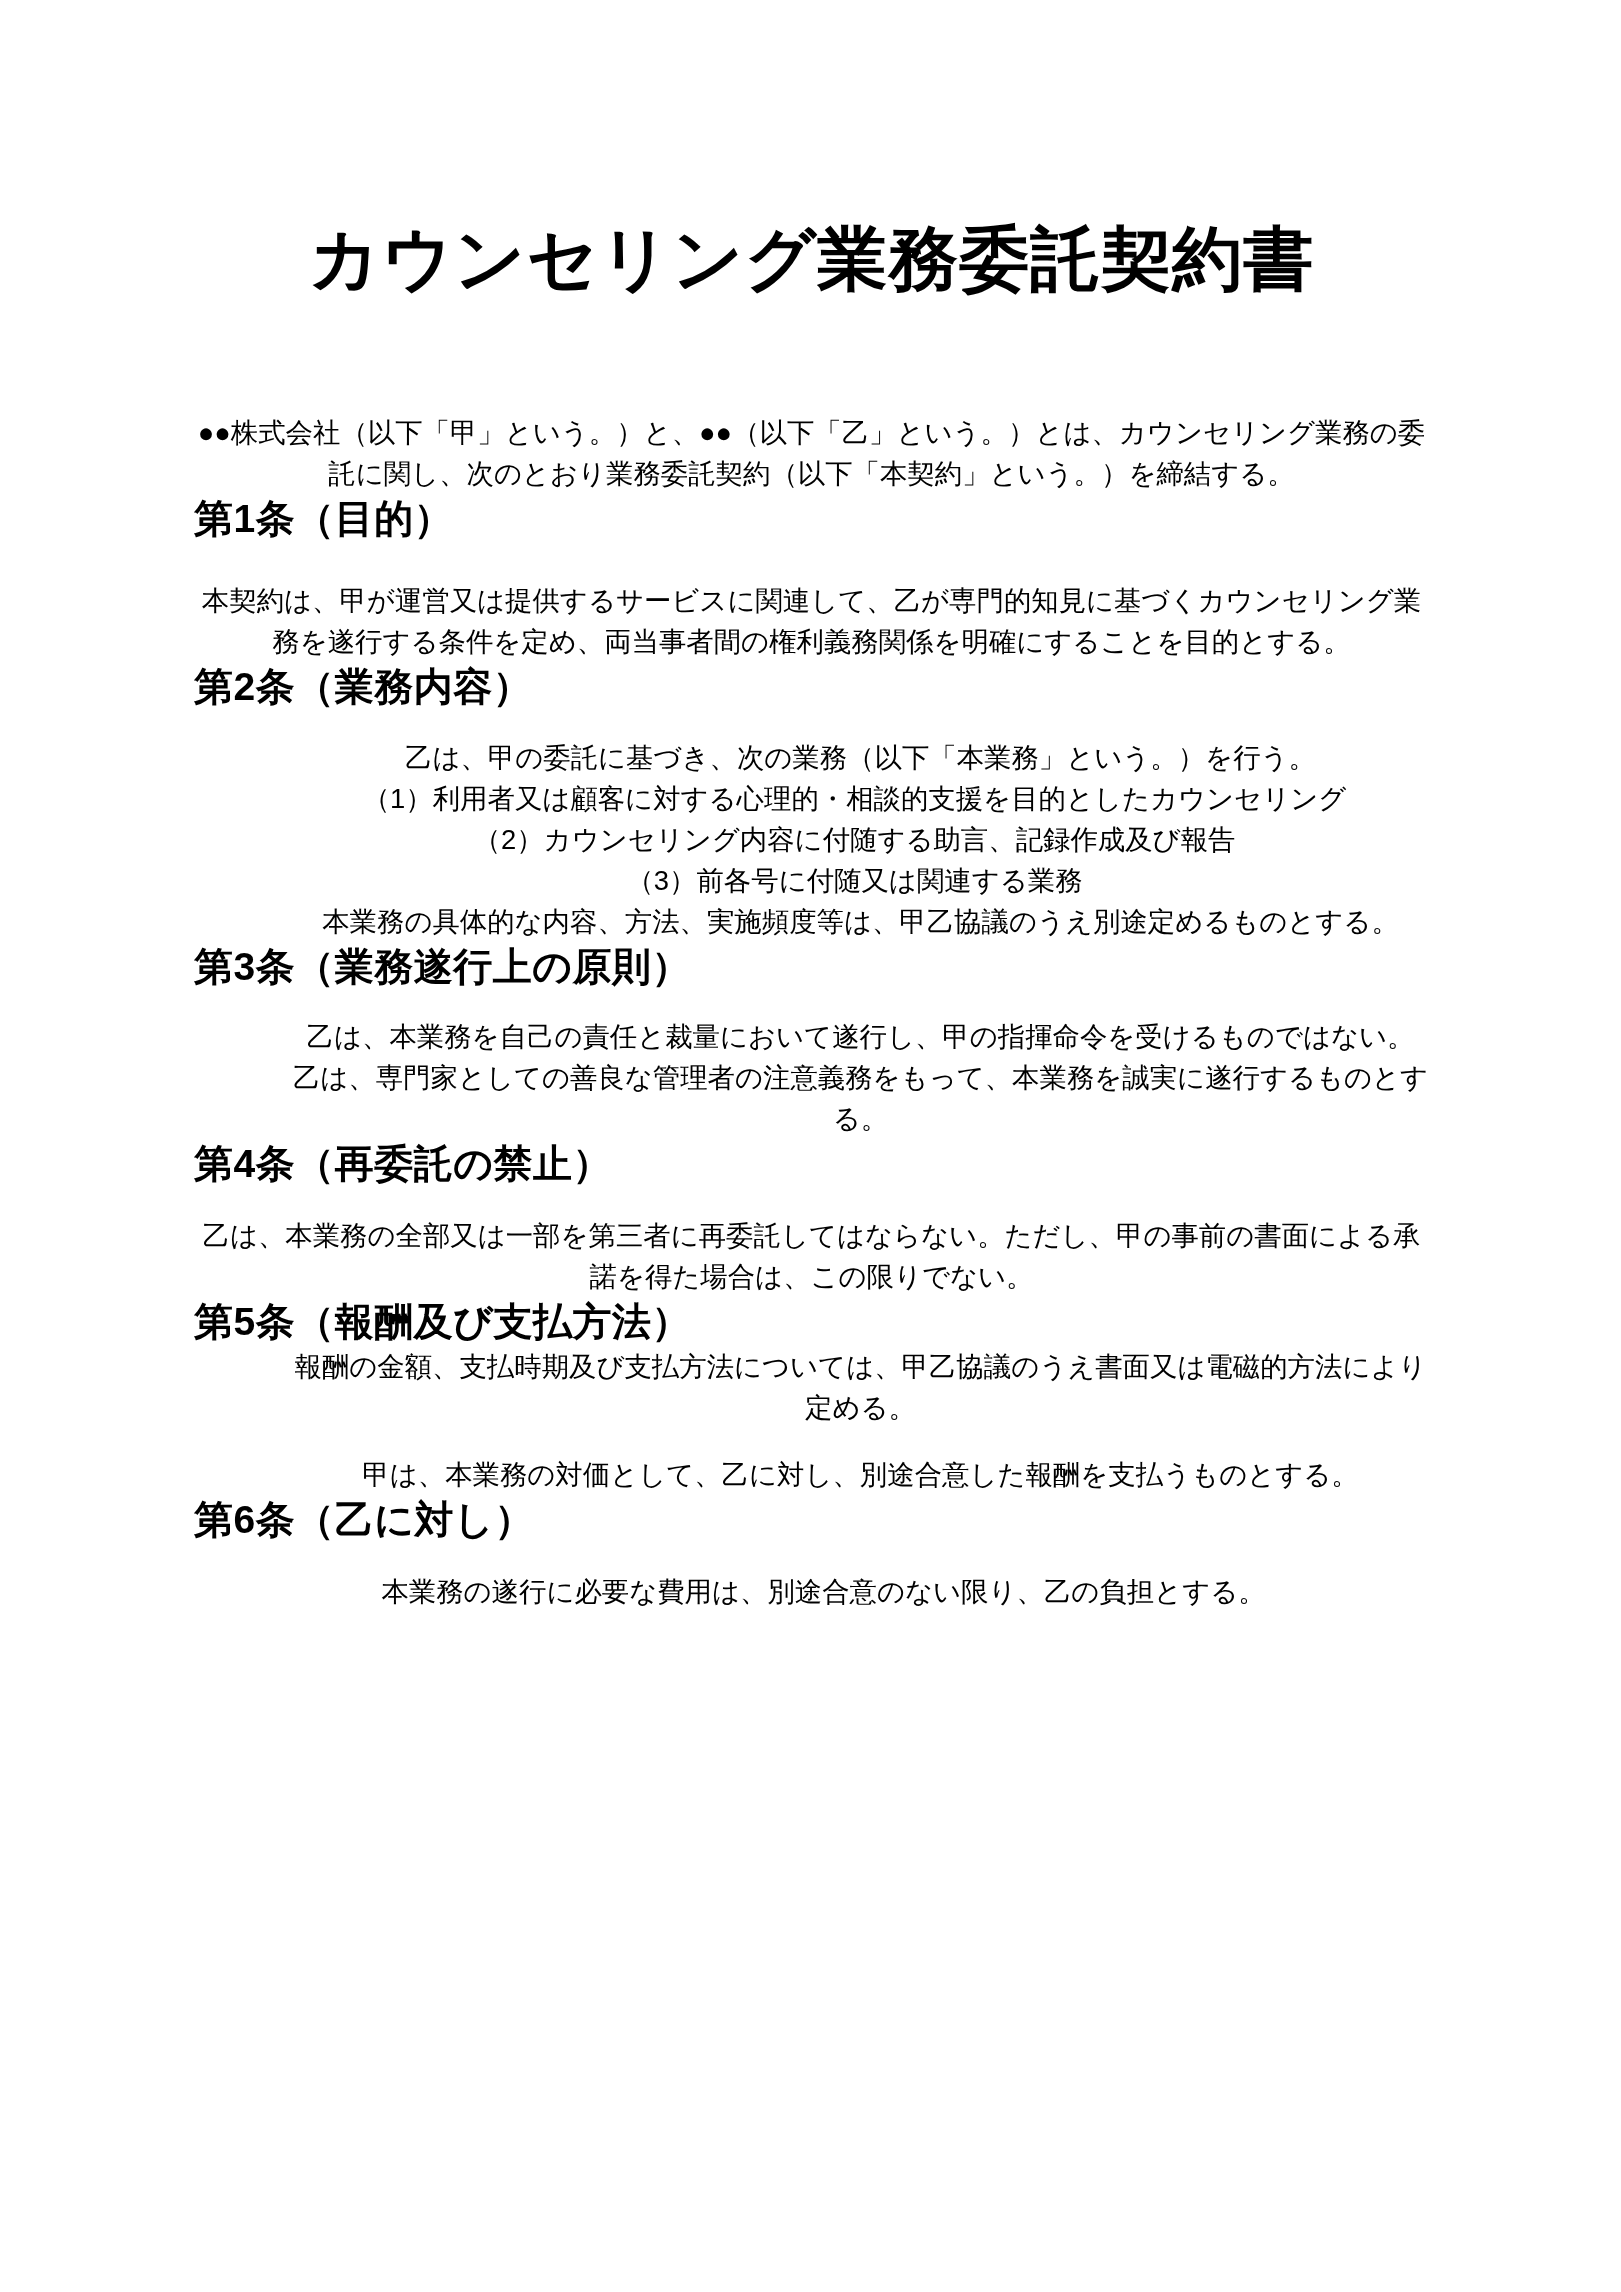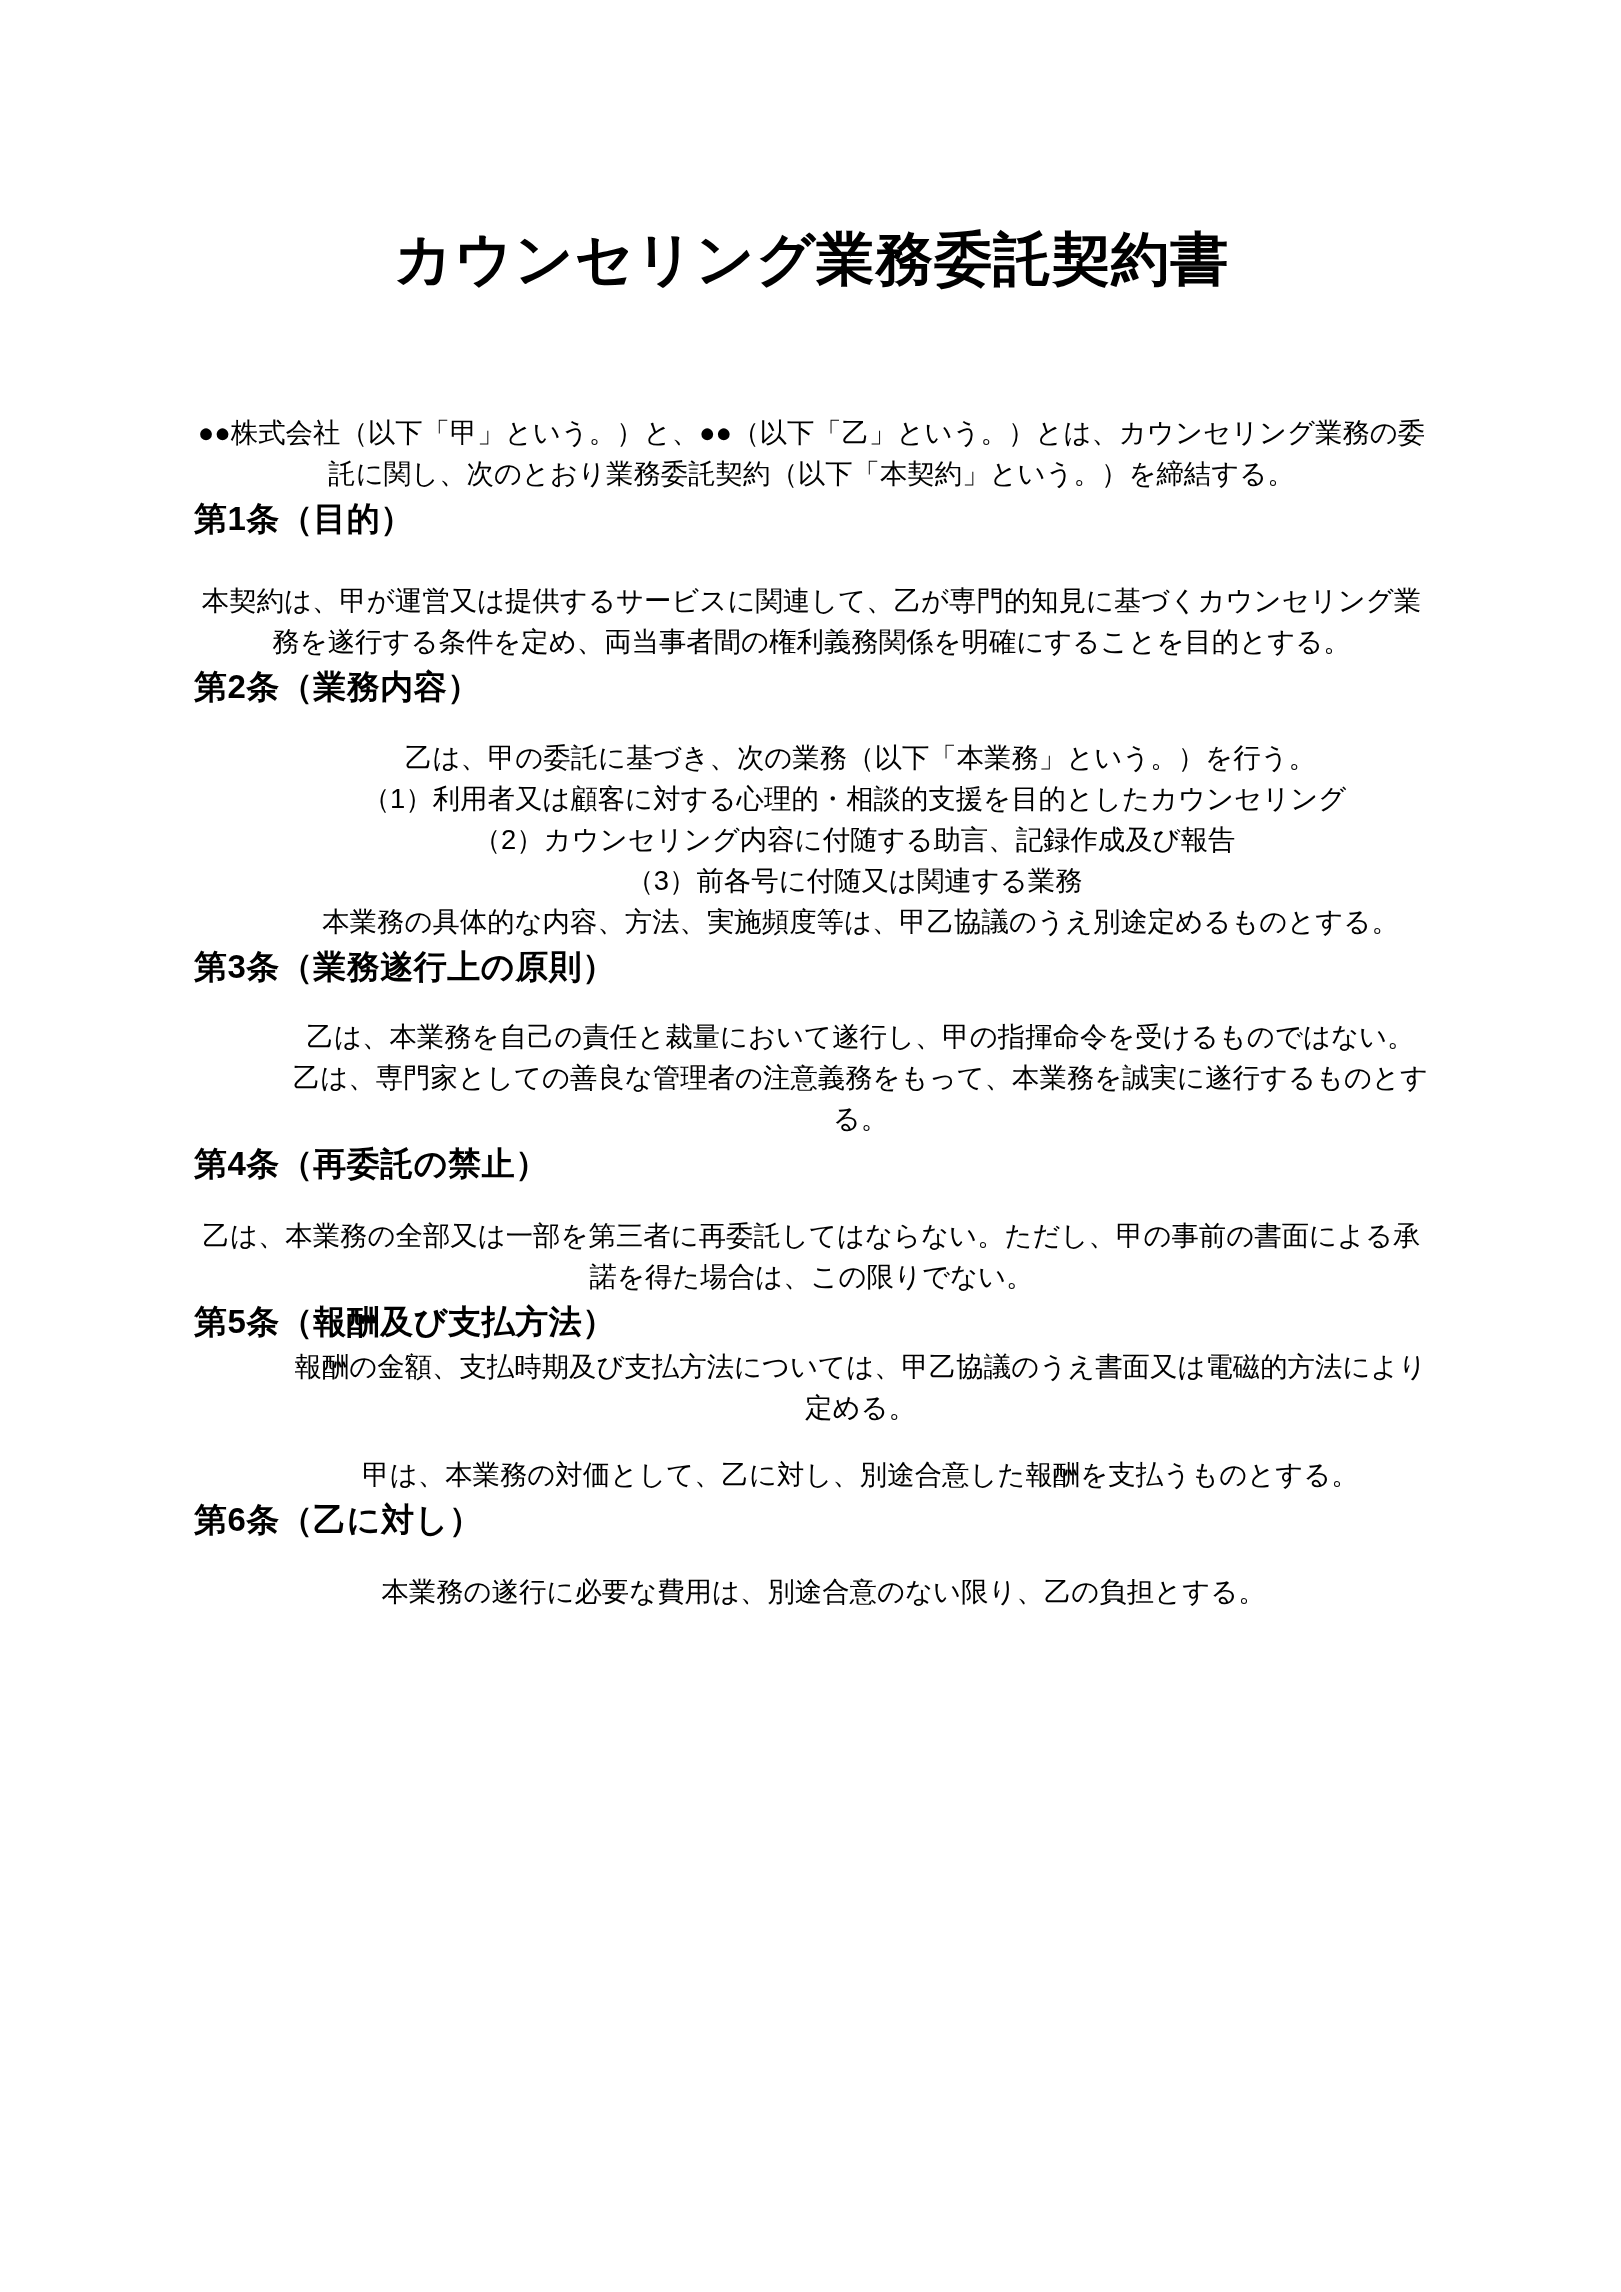--- a/index.html
+++ b/index.html
@@ -17,39 +17,39 @@
     overflow: hidden;
   }
   .content {
     position: absolute;
     left: 194px;
     top: 0;
     width: 1235px;
   }
   .doc-title {
     margin: 214px 0 0 0;
-    font-size: 58px;
+    font-size: 70px;
     line-height: 90px;
     font-weight: bold;
     text-align: center;
     letter-spacing: 1px;
     white-space: nowrap;
   }
   .preamble {
     margin-top: 108px;
   }
   p {
     margin: 0;
     font-size: 27.4px;
     line-height: 41px;
     text-align: center;
   }
   h2.article-heading {
     margin: 0;
-    font-size: 33px;
+    font-size: 39px;
     line-height: 49px;
     font-weight: bold;
     letter-spacing: 0.5px;
   }
   .indented { margin-left: 98px; }
   .list-item { margin-left: 86px; }
 
   
   .h-art1 { margin-top: 98px; }
   .p-art1 { margin-top: 37px; }

